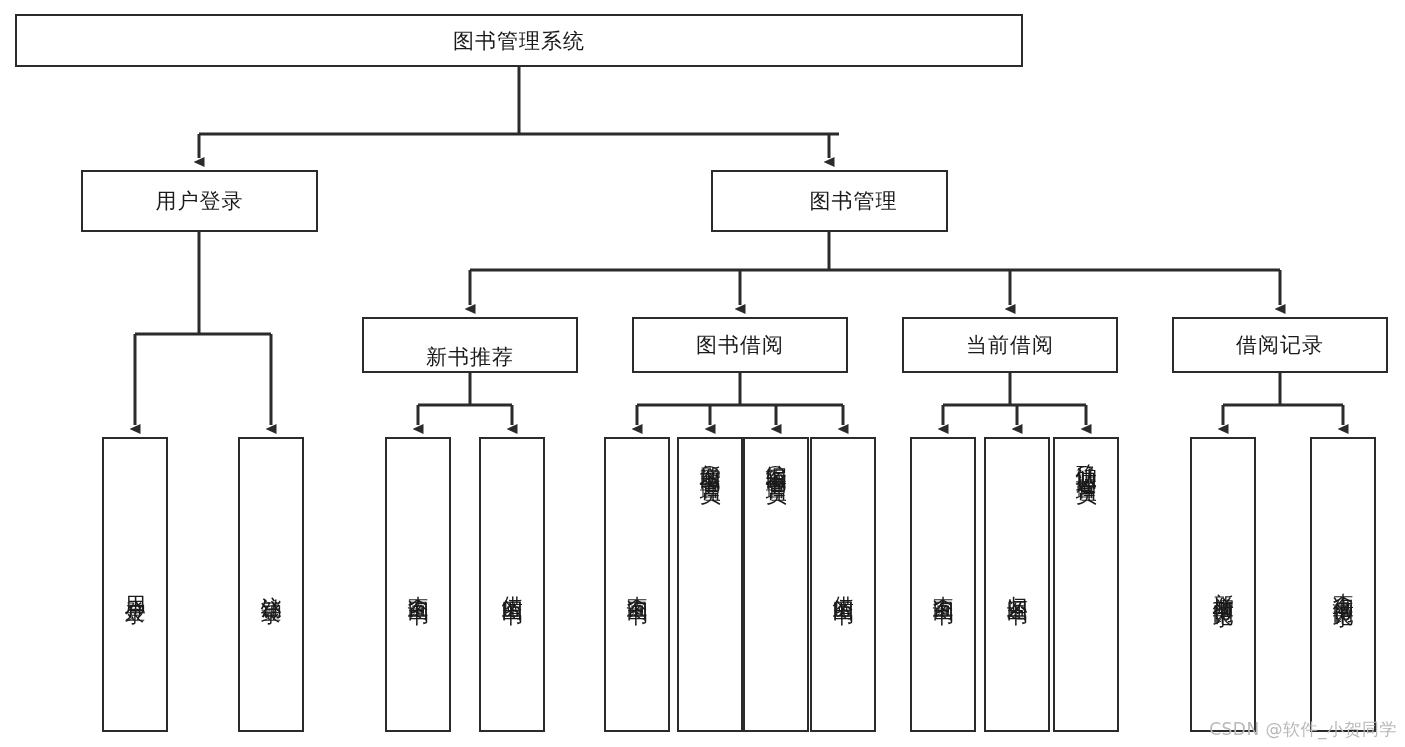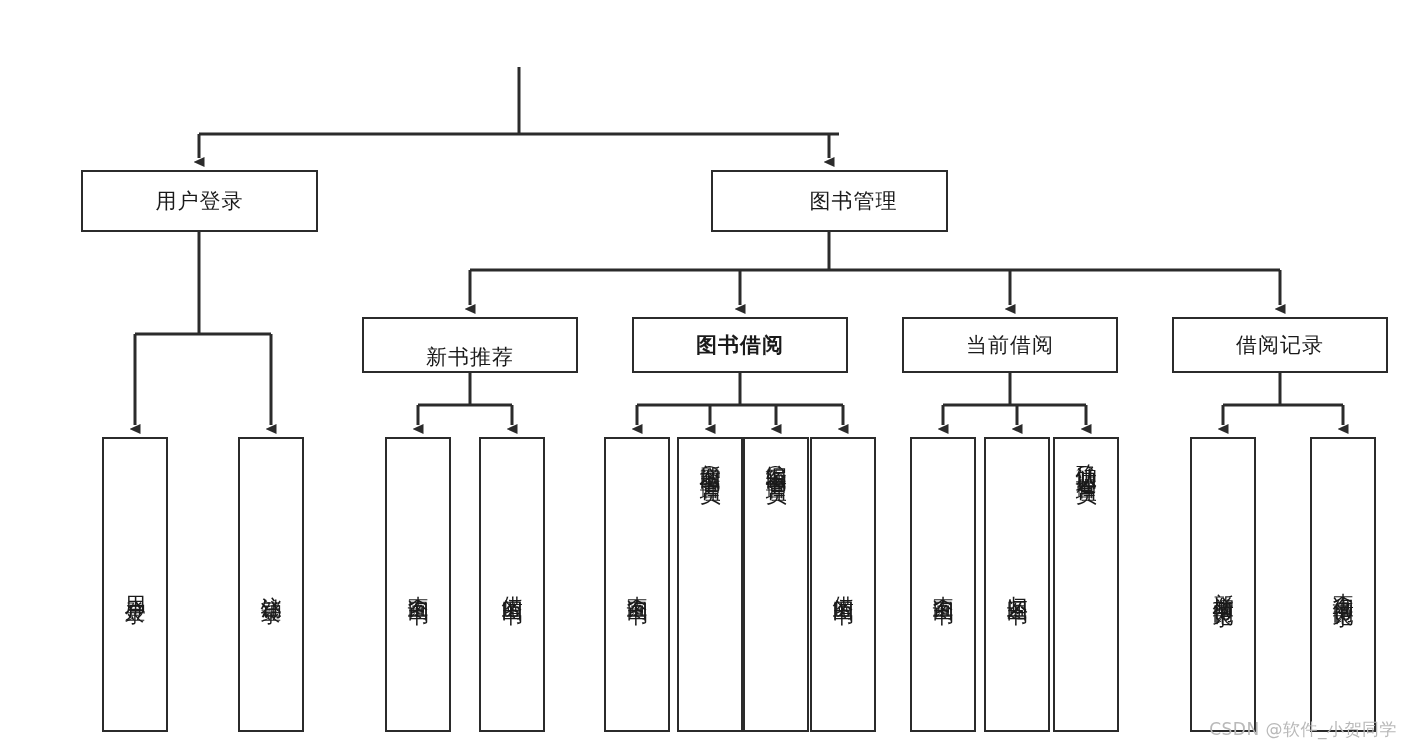--- a/index.html
+++ b/index.html
@@ -117,32 +117,35 @@
       <path d="M1017,405 L1017,425" marker-end="url(#arrow)"></path>
       <path d="M1086,405 L1086,425" marker-end="url(#arrow)"></path>
 
       <path d="M1280,373 L1280,405"></path>
       <path d="M1223,405 L1343,405"></path>
       <path d="M1223,405 L1223,425" marker-end="url(#arrow)"></path>
       <path d="M1343,405 L1343,425" marker-end="url(#arrow)"></path>
     </g>
   </svg>
 
+  <div class="node horiz" style="left: 15px; top: 14px; width: 1008px; height: 53px;">
+    <span>图书管理系统</span>
+  </div>
 
   <div class="node horiz" style="left: 81px; top: 170px; width: 237px; height: 62px;">
     <span>用户登录</span>
   </div>
   <div class="node horiz" style="left: 711px; top: 170px; width: 237px; height: 62px; padding-left: 48px;">
     <span>图书管理</span>
   </div>
 
   <div class="node horiz" style="left: 362px; top: 317px; width: 216px; height: 56px; align-items: flex-end;">
     <span>新书推荐</span>
   </div>
-  <div class="node horiz" style="left: 632px; top: 317px; width: 216px; height: 56px; font-weight: bold;">
+  <div class="node horiz" style="left: 632px; top: 317px; width: 216px; height: 56px;">
     <span>图书借阅</span>
   </div>
   <div class="node horiz" style="left: 902px; top: 317px; width: 216px; height: 56px;">
     <span>当前借阅</span>
   </div>
   <div class="node horiz" style="left: 1172px; top: 317px; width: 216px; height: 56px;">
     <span>借阅记录</span>
   </div>
 
   <div class="node vert centered" style="left: 102px; top: 437px; width: 66px; height: 295px;">

